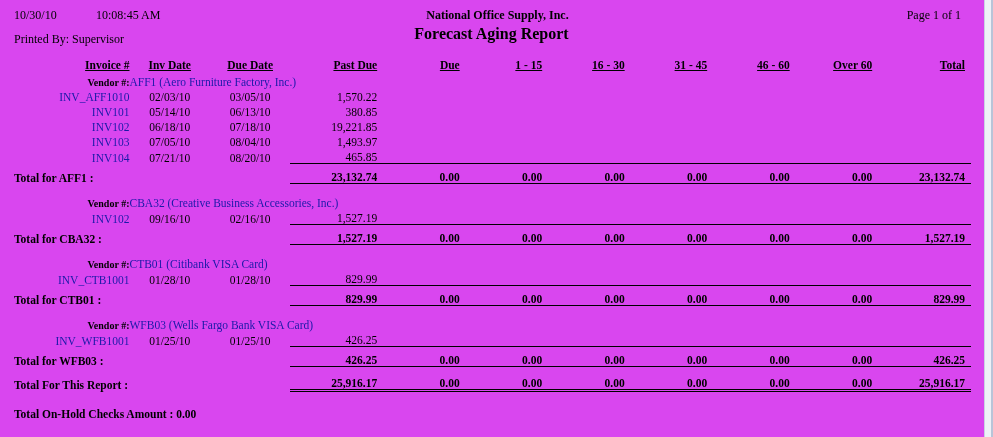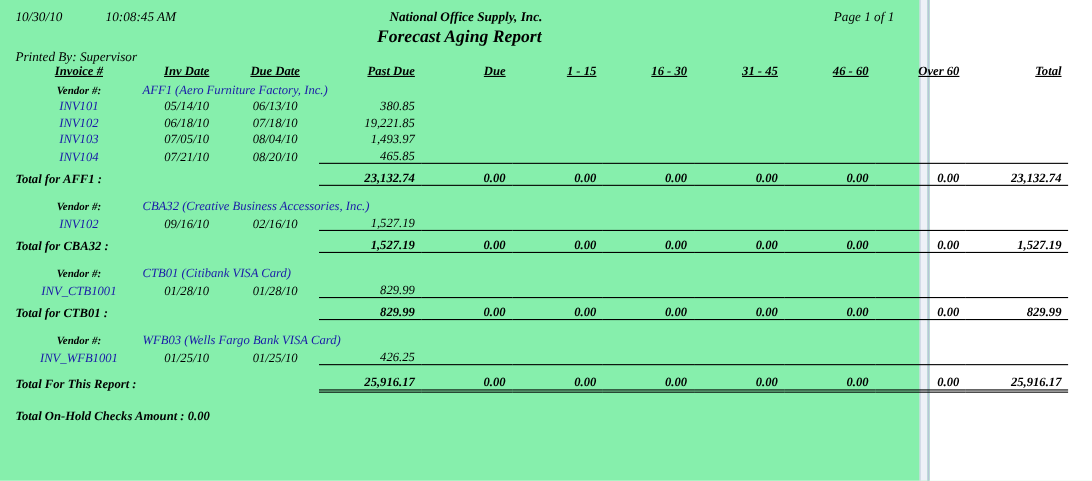--- a/index.html
+++ b/index.html
@@ -9,26 +9,25 @@
   }
   body {
     width: 993px;
     height: 437px;
     overflow: hidden;
     font-family: "Liberation Serif", serif;
     color: #000000;
   }
   .page {
     position: relative;
-    width: 845px;
+    width: 993px;
     height: 437px;
     box-sizing: border-box;
     border-right: 2px solid #b8c4d8;
-    background: #86efac;
-    font-style: italic;
+    background: #d946ef;
   }
   .scroll-edge {
     position: absolute;
     top: 0;
     right: 0;
     width: 6px;
     height: 437px;
     background: #eef1f7;
     border-left: 1px solid #c9d2e2;
   }
@@ -50,21 +49,21 @@
     top: 0;
   }
   .hdr-time {
     position: absolute;
     left: 82px;
     top: 0;
   }
   .hdr-printedby {
     position: absolute;
     left: 0;
-    top: 36px;
+    top: 24px;
   }
   .hdr-company {
     position: absolute;
     left: 12px;
     right: 0;
     top: 0;
     text-align: center;
     font-weight: bold;
     font-size: 12px;
   }
@@ -104,21 +103,21 @@
   }
   .colhead th span {
     text-decoration: underline;
     font-weight: bold;
   }
   .num {
     text-align: right;
     padding-right: 6px !important;
   }
   .lbl {
-    text-align: center;
+    text-align: right;
   }
   .ctr {
     text-align: center;
   }
   .blue {
     color: #1a1aa8;
   }
   .vendrow td {
     padding-top: 6px;
     height: 17px;
@@ -208,20 +207,33 @@
           <th class="num"><span>Over 60</span></th>
           <th class="num"><span>Total</span></th>
         </tr>
       </thead>
       <tbody id="table-body">
           <tr class="vendrow">
             <td class="lbl"><span class="vend-label">Vendor #:</span></td>
             <td colspan="10"><span class="vend-name">AFF1 (Aero Furniture Factory, Inc.)</span></td>
           </tr>
           <tr class="datarow">
+            <td class="lbl blue">INV_AFF1010</td>
+            <td class="ctr">02/03/10</td>
+            <td class="ctr">03/05/10</td>
+            <td class="num">1,570.22</td>
+            <td class="num"></td>
+            <td class="num"></td>
+            <td class="num"></td>
+            <td class="num"></td>
+            <td class="num"></td>
+            <td class="num"></td>
+            <td class="num"></td>
+          </tr>
+          <tr class="datarow">
             <td class="lbl blue">INV101</td>
             <td class="ctr">05/14/10</td>
             <td class="ctr">06/13/10</td>
             <td class="num">380.85</td>
             <td class="num"></td>
             <td class="num"></td>
             <td class="num"></td>
             <td class="num"></td>
             <td class="num"></td>
             <td class="num"></td>
@@ -352,20 +364,31 @@
             <td class="ctr">01/25/10</td>
             <td class="num">426.25</td>
             <td class="num"></td>
             <td class="num"></td>
             <td class="num"></td>
             <td class="num"></td>
             <td class="num"></td>
             <td class="num"></td>
             <td class="num"></td>
           </tr>
+          <tr class="totrow">
+            <td class="totlabel" colspan="3">Total for WFB03 :</td>
+            <td class="num">426.25</td>
+            <td class="num">0.00</td>
+            <td class="num">0.00</td>
+            <td class="num">0.00</td>
+            <td class="num">0.00</td>
+            <td class="num">0.00</td>
+            <td class="num">0.00</td>
+            <td class="num">426.25</td>
+          </tr>
           <tr class="grand">
             <td class="totlabel" colspan="3">Total For This Report :</td>
             <td class="num">25,916.17</td>
             <td class="num">0.00</td>
             <td class="num">0.00</td>
             <td class="num">0.00</td>
             <td class="num">0.00</td>
             <td class="num">0.00</td>
             <td class="num">0.00</td>
             <td class="num">25,916.17</td>

